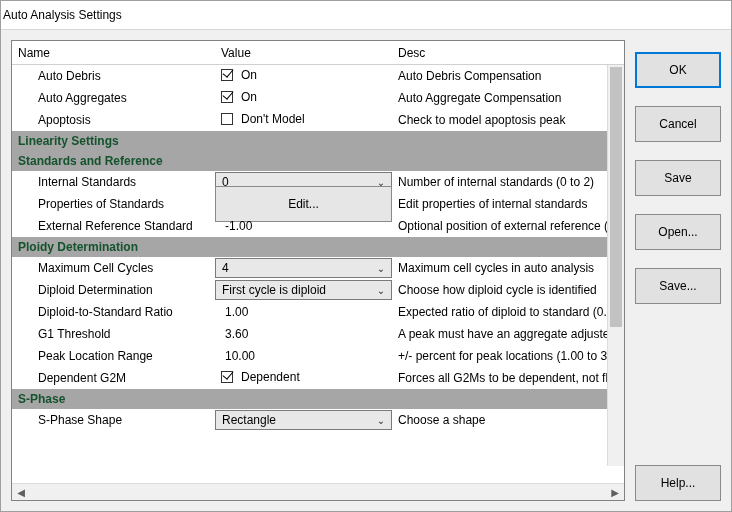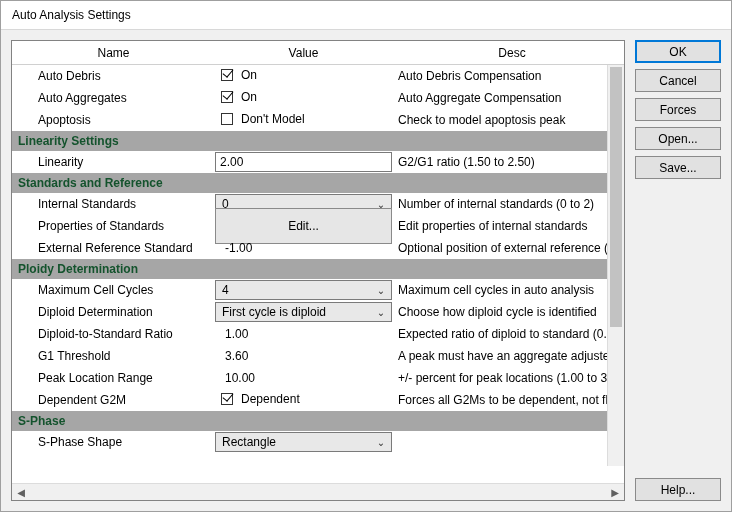--- a/index.html
+++ b/index.html
@@ -14,21 +14,21 @@
     width: 732px;
     height: 512px;
     border: 1px solid #9f9f9f;
     background: #f0f0f0;
     display: flex;
     flex-direction: column;
   }
   .titlebar {
     background: #ffffff;
     color: #000;
-    padding: 7px 11px;
+    padding: 7px 2px;
     font-size: 12px;
     border-bottom: 1px solid #d8d8d8;
   }
   .client {
     flex: 1;
     display: flex;
     padding: 10px;
     gap: 10px;
     overflow: hidden;
   }
@@ -42,21 +42,21 @@
     overflow: hidden;
   }
   .grid-header {
     display: flex;
     align-items: center;
     height: 24px;
     border-bottom: 1px solid #d0d0d0;
     background: #ffffff;
   }
   .grid-header .hcol {
-    text-align: center;
+    text-align: left;
     font-size: 12px;
     padding: 4px 6px;
     white-space: nowrap;
   }
   .col-name  { width: 203px; flex: 0 0 203px; }
   .col-value { width: 177px; flex: 0 0 177px; }
   .col-desc  { flex: 1 0 240px; min-width:0; }
   .grid-body {
     flex: 1;
     overflow: hidden;
@@ -182,28 +182,29 @@
   .right-pane {
     width: 86px;
     flex: 0 0 86px;
     display: flex;
     flex-direction: column;
     justify-content: space-between;
   }
   .btn-stack-top { display: flex; flex-direction: column; gap: 6px; }
   .btn-stack-bottom { display: flex; flex-direction: column; }
   .wbtn {
-    height: 23px;
+    height: 36px;
     border: 1px solid #8a8a8a;
     background: #e1e1e1;
     display: flex;
     align-items: center;
     justify-content: center;
     font-size: 12px;
     cursor: default;
+    margin-top: 12px;
   }
   .wbtn.primary {
     border: 1px solid #0078d7;
     box-shadow: inset 0 0 0 1px #0078d7;
     background: #e1e1e1;
   }
 </style>
 </head>
 <body>
 
@@ -252,27 +253,20 @@
                 <span>Don't Model</span>
               </span>
             </div>
             <div class="cell col-desc">Check to model apoptosis peak</div>
           </div>
 
           <div class="row section-row">
             <div class="cell">Linearity Settings</div>
           </div>
 
-          <div class="row">
-            <div class="cell col-name">Linearity</div>
-            <div class="cell col-value" style="padding:1px 0;">
-              <input class="val-input" value="2.00" style="">
-            </div>
-            <div class="cell col-desc">G2/G1 ratio (1.50 to 2.50)</div>
-          </div>
 
           <div class="row section-row">
             <div class="cell">Standards and Reference</div>
           </div>
 
           <div class="row">
             <div class="cell col-name">Internal Standards</div>
             <div class="cell col-value" style="padding:1px 0;">
               <div class="val-select">
                 <span>0</span>
@@ -366,20 +360,21 @@
           </div>
 
           <div class="row">
             <div class="cell col-name">S-Phase Shape</div>
             <div class="cell col-value" style="padding:1px 0;">
               <div class="val-select">
                 <span>Rectangle</span>
                 <span class="caret">⌄</span>
               </div>
             </div>
+            <div class="cell col-desc">Choose a shape</div>
           </div>
 
         </div>
 
         <div class="vscroll">
           <div class="thumb"></div>
         </div>
       </div>
 
       <div class="hscroll">
@@ -390,21 +385,21 @@
 
     <div class="right-pane">
       <div class="btn-stack-top">
         <div class="wbtn primary">
             <span>OK</span>
           </div>
         <div class="wbtn">
             <span>Cancel</span>
           </div>
         <div class="wbtn">
-            <span>Forces</span>
+            <span>Save</span>
           </div>
         <div class="wbtn">
             <span>Open...</span>
           </div>
         <div class="wbtn">
             <span>Save...</span>
           </div>
       </div>
       <div class="btn-stack-bottom">
         <div class="wbtn">

